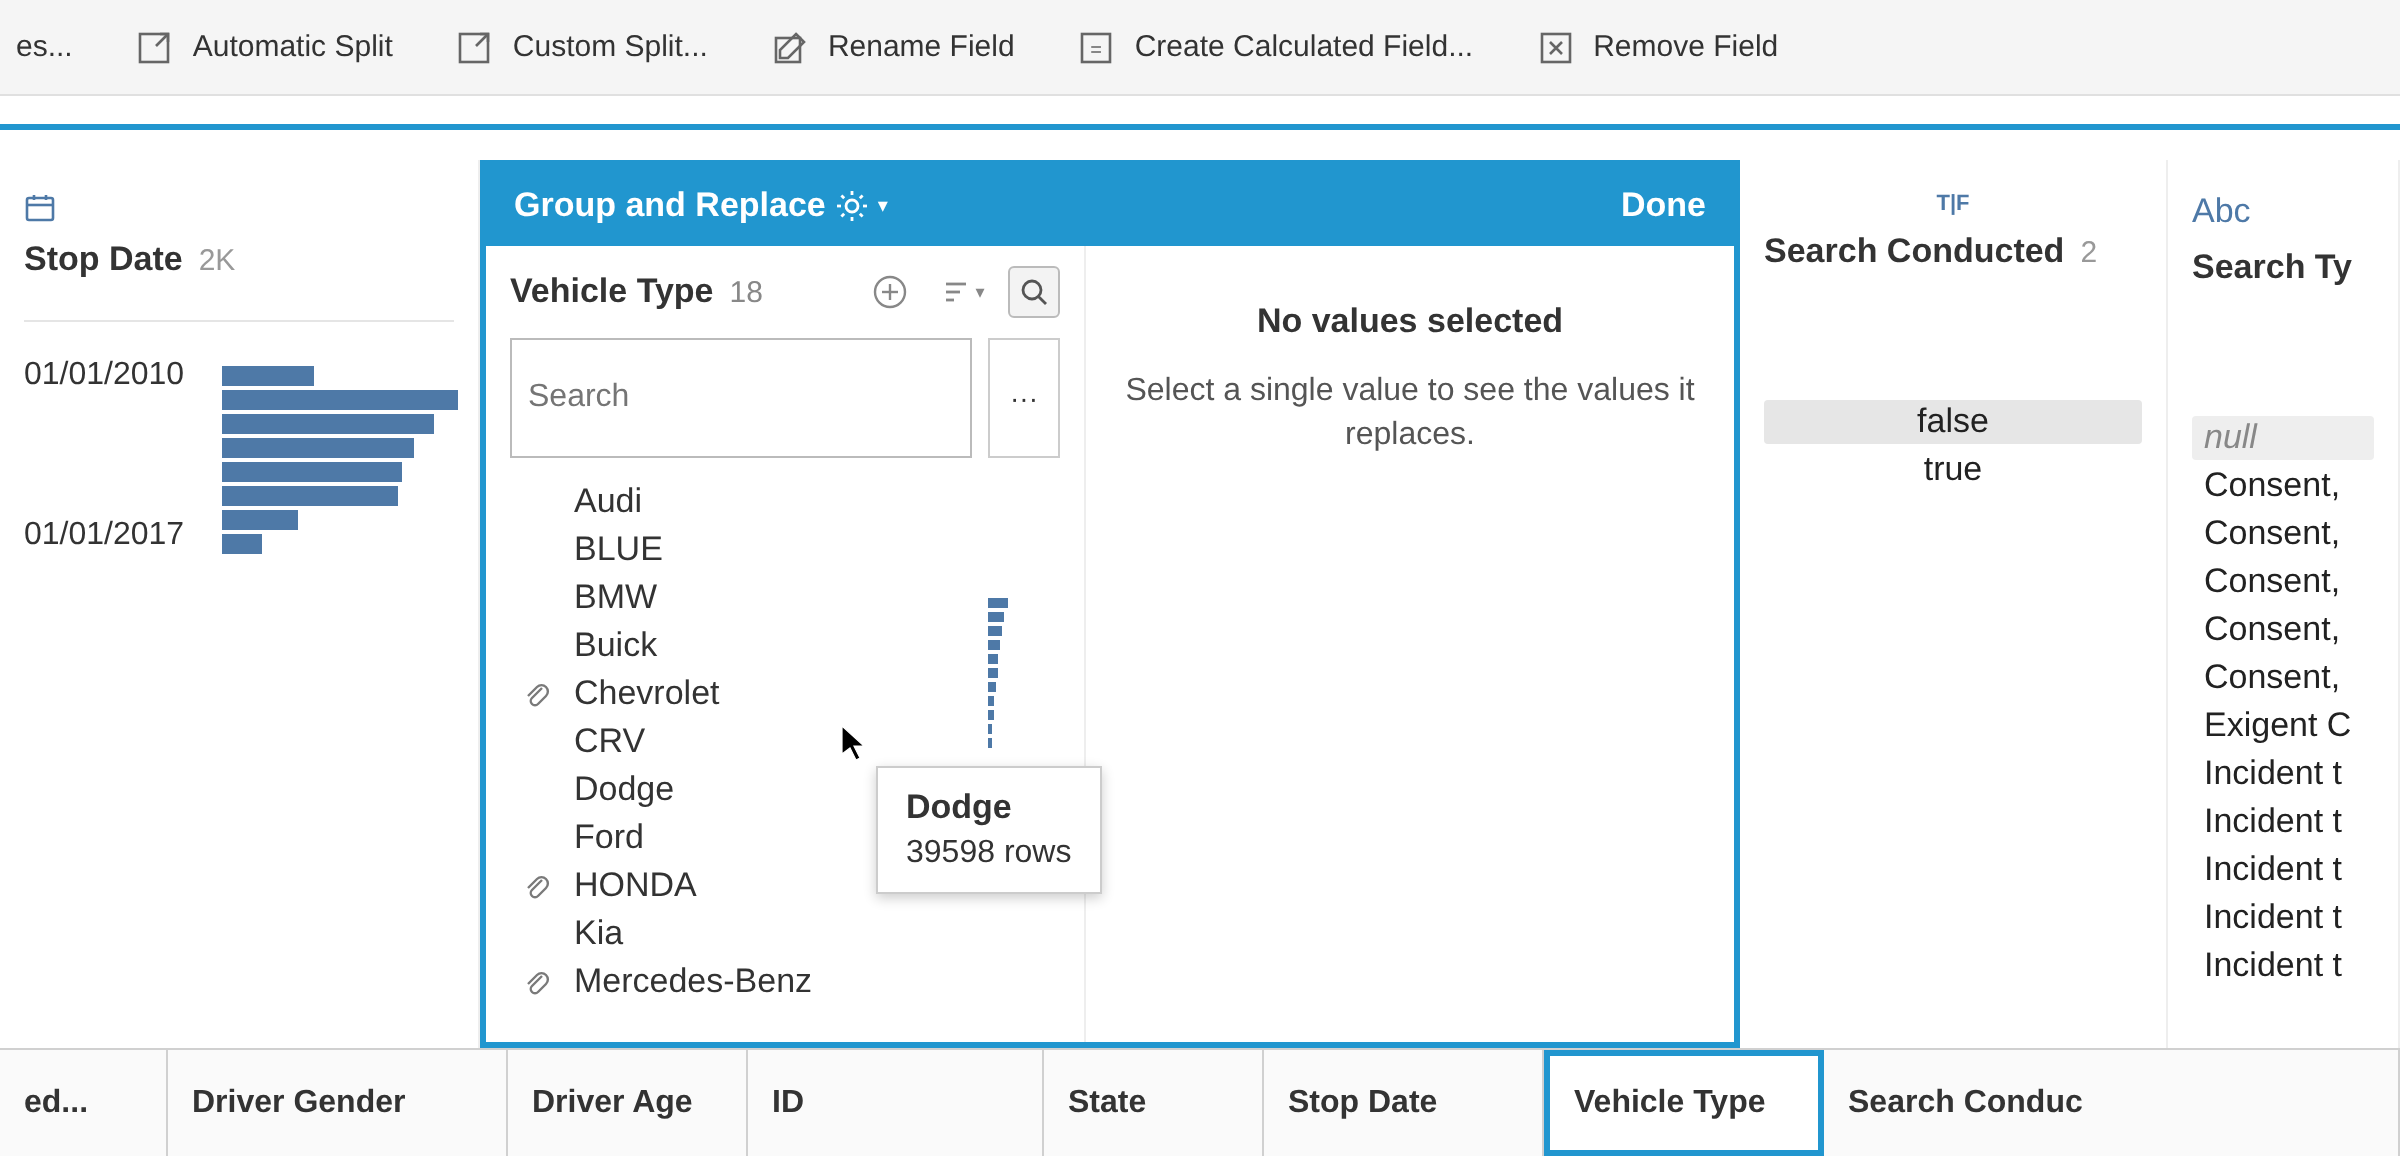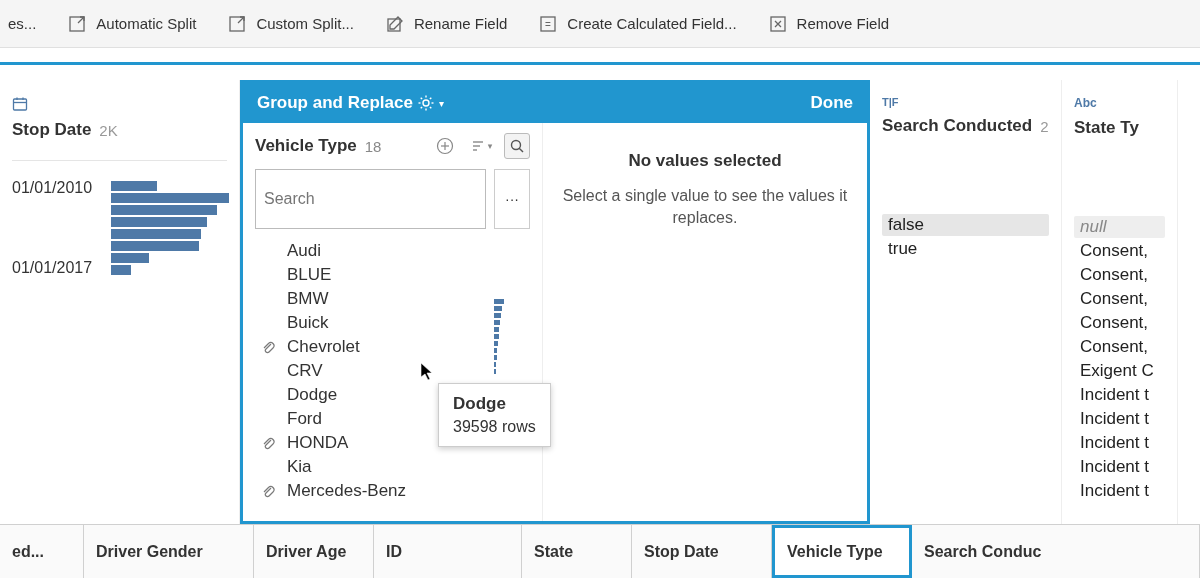--- a/index.html
+++ b/index.html
@@ -15,21 +15,21 @@
 
   
   .cols { display: flex; position: absolute; top: 80px; left: 0; right: 0; height: 444px; }
   
   
   .field-card { border-right: 1px solid #eee; background: #fff; padding: 0; flex: 0 0 auto; }
   .field-type-row { padding: 16px 12px 4px 12px; color: #4e79a7; font-size:12px;}
   .field-header { padding: 4px 12px 8px 12px; display: flex; align-items: center; gap: 8px; }
   .field-title { font-size: 17px; font-weight: 700; color: #333; }
   .field-count { font-size: 15px; color: #999; font-weight:400;}
-  .value-list { padding: 0 12px; display:flex; flex-direction:column; gap:2px;margin-top:14px; }
+  .value-list { padding: 0 12px; display:flex; flex-direction:column; gap:2px; }
   .value-item { font-size: 17px; color: #222; padding: 1px 6px; border-radius:2px; }
   .null-item { color:#888; font-style:italic; background:#eee;}
   
   
   .stopdate { width: 240px; }
   .date-values { padding: 0 12px; }
   .bars { flex:1; display:flex; flex-direction:column; gap:2px; }
   .bar { height:10px; background:#4e79a7; }
   .hr { height:1px; background:#e5e5e5; margin:12px 12px 18px 12px;}
 
@@ -58,26 +58,26 @@
   .gp-item.has-clip .clip{ visibility:visible;}
   .gp-item .label { position:relative; padding:0 2px;}
   .gp-item-wrap { position: relative; }
   .minibars { position:absolute; right:12px; top:60px; width:24px; display:flex; flex-direction:column; gap:2px;}
   .minibar { height:5px; background:#4e79a7; }
   .cursor-arrow { position:absolute; left:420px; top:362px; font-size:18px; color:#000; z-index:50;}
   .tooltip { position:absolute; left:438px; top:383px; background:#fff; border:1px solid #ccc; box-shadow:0 2px 6px rgba(0,0,0,0.2); padding:10px 14px; font-size:16px; z-index:49;}
   .tooltip .tt-title{ font-weight:700; margin-bottom:4px; font-size:17px;}
   
   
-  .scond { width:192px; }
+  .scond { width:214px;text-align:center; }
   .tf-icon { color:#4e79a7; font-size:11px; font-weight:700;}
 
   
   .stype { width:116px; }
-  .abc-icon { color:#4e79a7; font-size:12px; font-weight:700;}
+  .abc-icon { color:#4e79a7; font-size:17px; font-weight:400;}
 
   
   .grid-header { position:absolute; bottom:0; left:0; right:0; height:54px; background:#fafafa; border-top:1px solid #d0d0d0; display:flex; align-items:stretch;}
   .gh-cell { border-right:1px solid #d0d0d0; display:flex; align-items:center; padding:0 12px; font-size:16px; font-weight:700; color:#333;}
   .gh-cell.sel { border:3px solid #2196CF; background:#fff;}
   
   svg { display:block;}
 </style>
 </head>
 <body>
@@ -146,21 +146,21 @@
           <line x1="5" y1="1.5" x2="5" y2="4" stroke="#4e79a7" stroke-width="1.3"></line>
           <line x1="11" y1="1.5" x2="11" y2="4" stroke="#4e79a7" stroke-width="1.3"></line>
         </svg>
     </div>
     <div class="field-header">
       <span class="field-title">Stop Date</span>
       <span class="field-count">2K</span>
     </div>
     <div class="hr"></div>
     <div class="date-values">
-      <div style="display:flex; align-items:center; gap:19px;">
+      <div style="display:flex; align-items:flex-end; gap:19px;">
         <div style="display:flex; flex-direction:column; justify-content:space-between; height:98px; font-size:16px;">
           <span>01/01/2010</span>
           <span>01/01/2017</span>
         </div>
         <div class="bars" id="stopdate-bars">
             <div class="bar" style="width: 46px;"></div>
             <div class="bar" style="width: 118px;"></div>
             <div class="bar" style="width: 106px;"></div>
             <div class="bar" style="width: 96px;"></div>
             <div class="bar" style="width: 90px;"></div>
@@ -383,21 +383,21 @@
     <div style="height:56px;"></div>
     <div class="value-list" id="scond-list">
         <div class="value-item" style="background: rgb(230, 230, 230);">false</div>
         <div class="value-item">true</div>
       </div>
   </div>
 
   <div class="field-card stype">
     <div class="field-type-row abc-icon">Abc</div>
     <div class="field-header">
-      <span class="field-title">State Ty</span>
+      <span class="field-title">Search Ty</span>
     </div>
     <div style="height:56px;"></div>
     <div class="value-list" id="stype-list">
         <div class="value-item null-item">null</div>
         <div class="value-item">Consent,</div>
         <div class="value-item">Consent,</div>
         <div class="value-item">Consent,</div>
         <div class="value-item">Consent,</div>
         <div class="value-item">Consent,</div>
         <div class="value-item">Exigent C</div>

